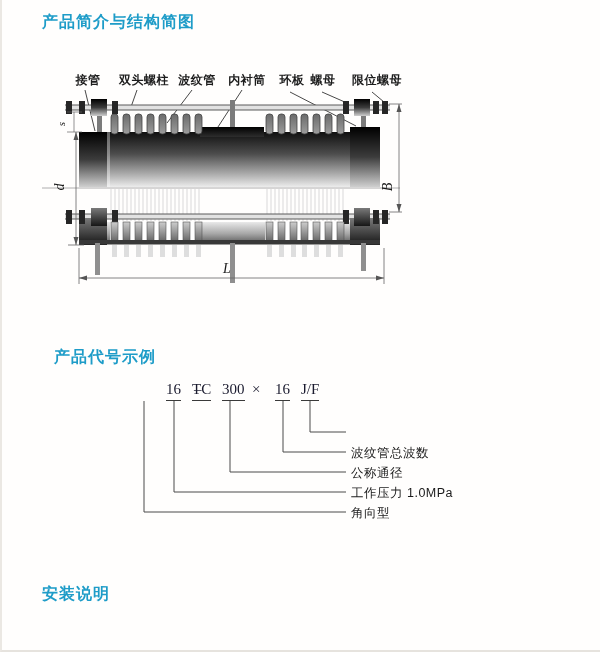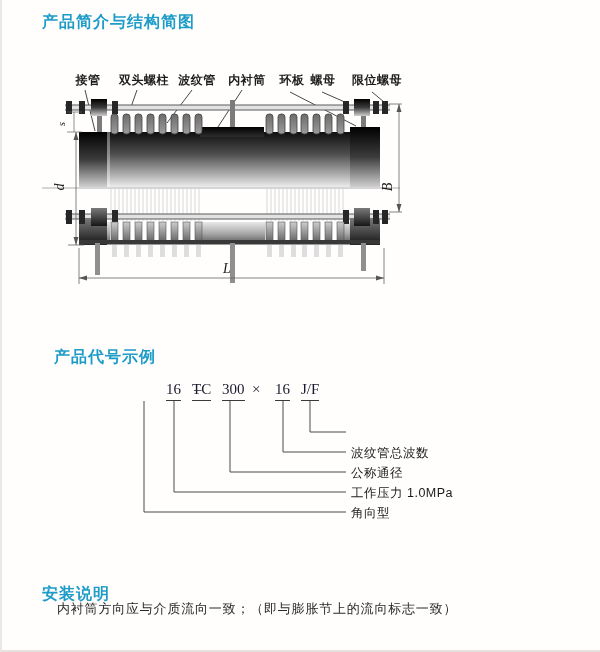--- a/index.html
+++ b/index.html
@@ -270,15 +270,14 @@
       <path d="M142,401 V512 H344"></path>
     </g>
   </svg>
 
   <div id="co1" class="co-label">波纹管总波数</div>
   <div id="co2" class="co-label">公称通径</div>
   <div id="co3" class="co-label">工作压力 1.0MPa</div>
   <div id="co4" class="co-label">角向型</div>
 
   <div id="title3" class="sec-title">安装说明</div>
-  <div id="inst0" class="inst-line">内衬筒方向应与介质流向一致；（即与膨胀节上的流向标志一致）</div>
 
 </div>
 
 </body></html>

